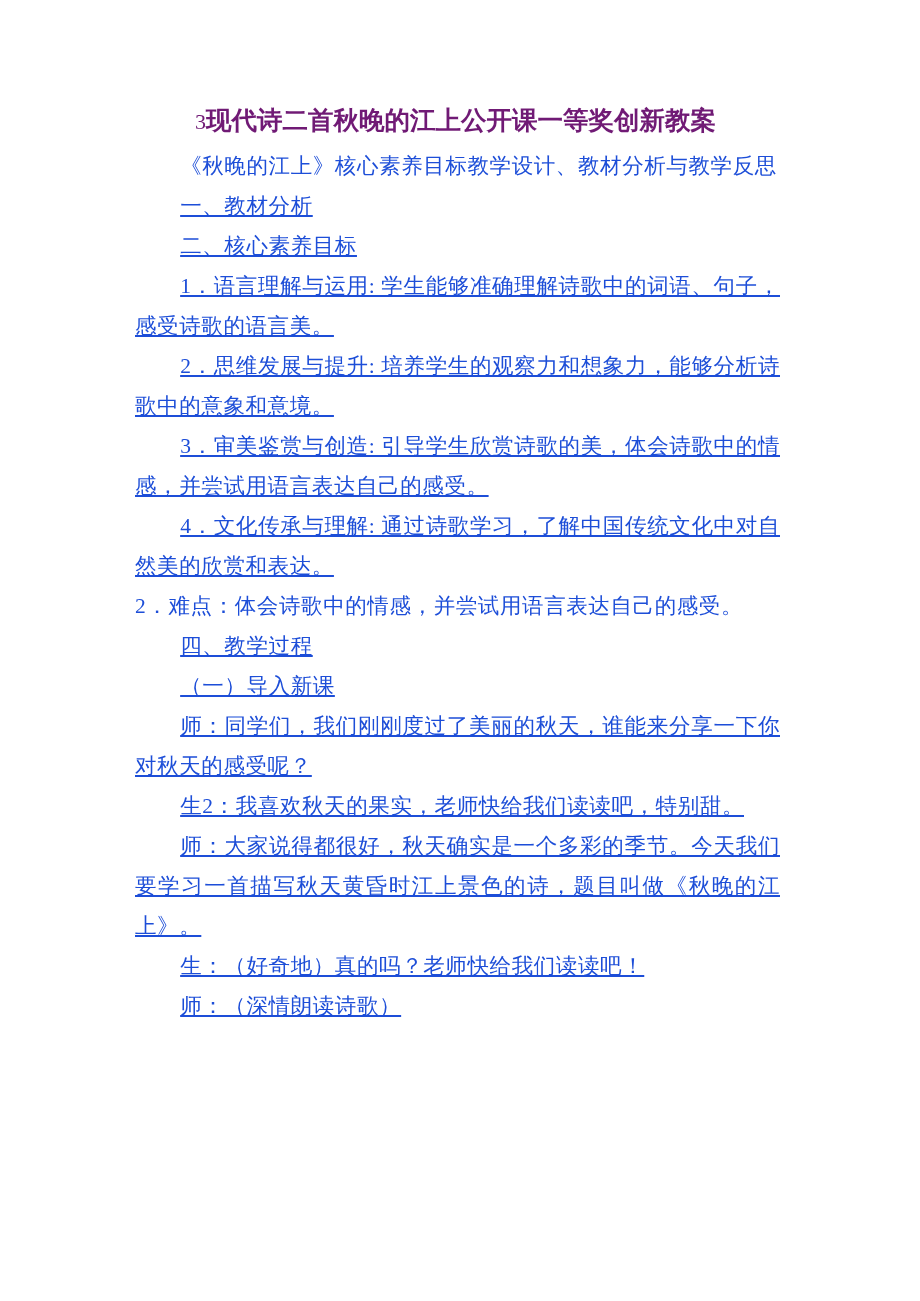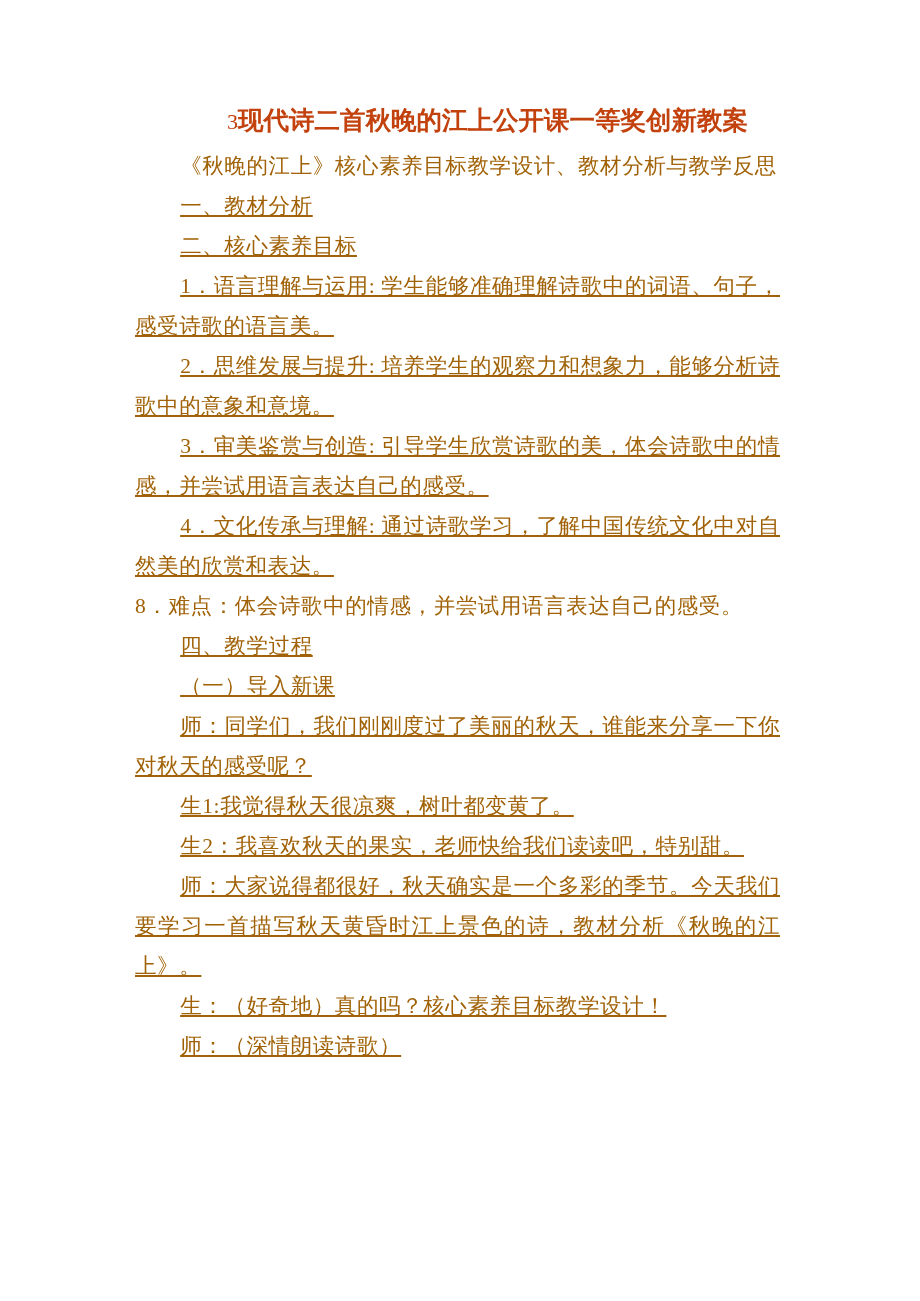--- a/index.html
+++ b/index.html
@@ -25,42 +25,41 @@
     padding: 100px 140px 0 135px;
   }
 
   
   .doc-title {
     font-family: "DejaVu Sans", "Liberation Sans", sans-serif;
     font-weight: 700;
     font-size: 25.5px;
     line-height: 40px;
     letter-spacing: 0px;
-    color: #c2410c;
+    color: #701a75;
     margin: 0 0 4px 0;
     padding-left: 60px;
     white-space: nowrap;
-    text-align: center;
   }
   .doc-title .lead-num {
     font-family: "Liberation Serif", "DejaVu Serif", serif;
     font-weight: 400;
     font-size: 22px;
   }
 
   
   .para {
     font-family: "Liberation Serif", "DejaVu Serif", serif;
     font-size: 21.5px;
     line-height: 40px;
     text-align: justify;
     text-justify: inter-ideograph;
     letter-spacing: 0.6px;
     margin: 0;
-    color: #a16207;
+    color: #1d4ed8;
   }
   .indent-2 { text-indent: 2.1em; text-decoration: underline; }
   .indent-0 { text-indent: 0; }
 
   .subtitle {
     text-indent: 2.1em;
   }
 
   
   .para, .doc-title {
@@ -79,25 +78,24 @@
   <p class="para subtitle">《秋晚的江上》核心素养目标教学设计、教材分析与教学反思</p>
 
   <p class="para indent-2">一、教材分析</p>
 
   <p class="para indent-2">二、核心素养目标</p>
   <p class="para indent-2">1．语言理解与运用: 学生能够准确理解诗歌中的词语、句子，感受诗歌的语言美。</p>
   <p class="para indent-2">2．思维发展与提升: 培养学生的观察力和想象力，能够分析诗歌中的意象和意境。</p>
   <p class="para indent-2">3．审美鉴赏与创造: 引导学生欣赏诗歌的美，体会诗歌中的情感，并尝试用语言表达自己的感受。</p>
   <p class="para indent-2">4．文化传承与理解: 通过诗歌学习，了解中国传统文化中对自然美的欣赏和表达。</p>
 
-  <p class="para indent-0">8．难点：体会诗歌中的情感，并尝试用语言表达自己的感受。</p>
+  <p class="para indent-0">2．难点：体会诗歌中的情感，并尝试用语言表达自己的感受。</p>
 
   <p class="para indent-2">四、教学过程</p>
 
   <p class="para indent-2">（一）导入新课</p>
   <p class="para indent-2">师：同学们，我们刚刚度过了美丽的秋天，谁能来分享一下你对秋天的感受呢？</p>
-  <p class="para indent-2">生1:我觉得秋天很凉爽，树叶都变黄了。</p>
   <p class="para indent-2">生2：我喜欢秋天的果实，老师快给我们读读吧，特别甜。</p>
-  <p class="para indent-2">师：大家说得都很好，秋天确实是一个多彩的季节。今天我们要学习一首描写秋天黄昏时江上景色的诗，教材分析《秋晚的江上》。</p>
-  <p class="para indent-2">生：（好奇地）真的吗？核心素养目标教学设计！</p>
+  <p class="para indent-2">师：大家说得都很好，秋天确实是一个多彩的季节。今天我们要学习一首描写秋天黄昏时江上景色的诗，题目叫做《秋晚的江上》。</p>
+  <p class="para indent-2">生：（好奇地）真的吗？老师快给我们读读吧！</p>
   <p class="para indent-2">师：（深情朗读诗歌）</p>
 
 </div>
 
 </body></html>

